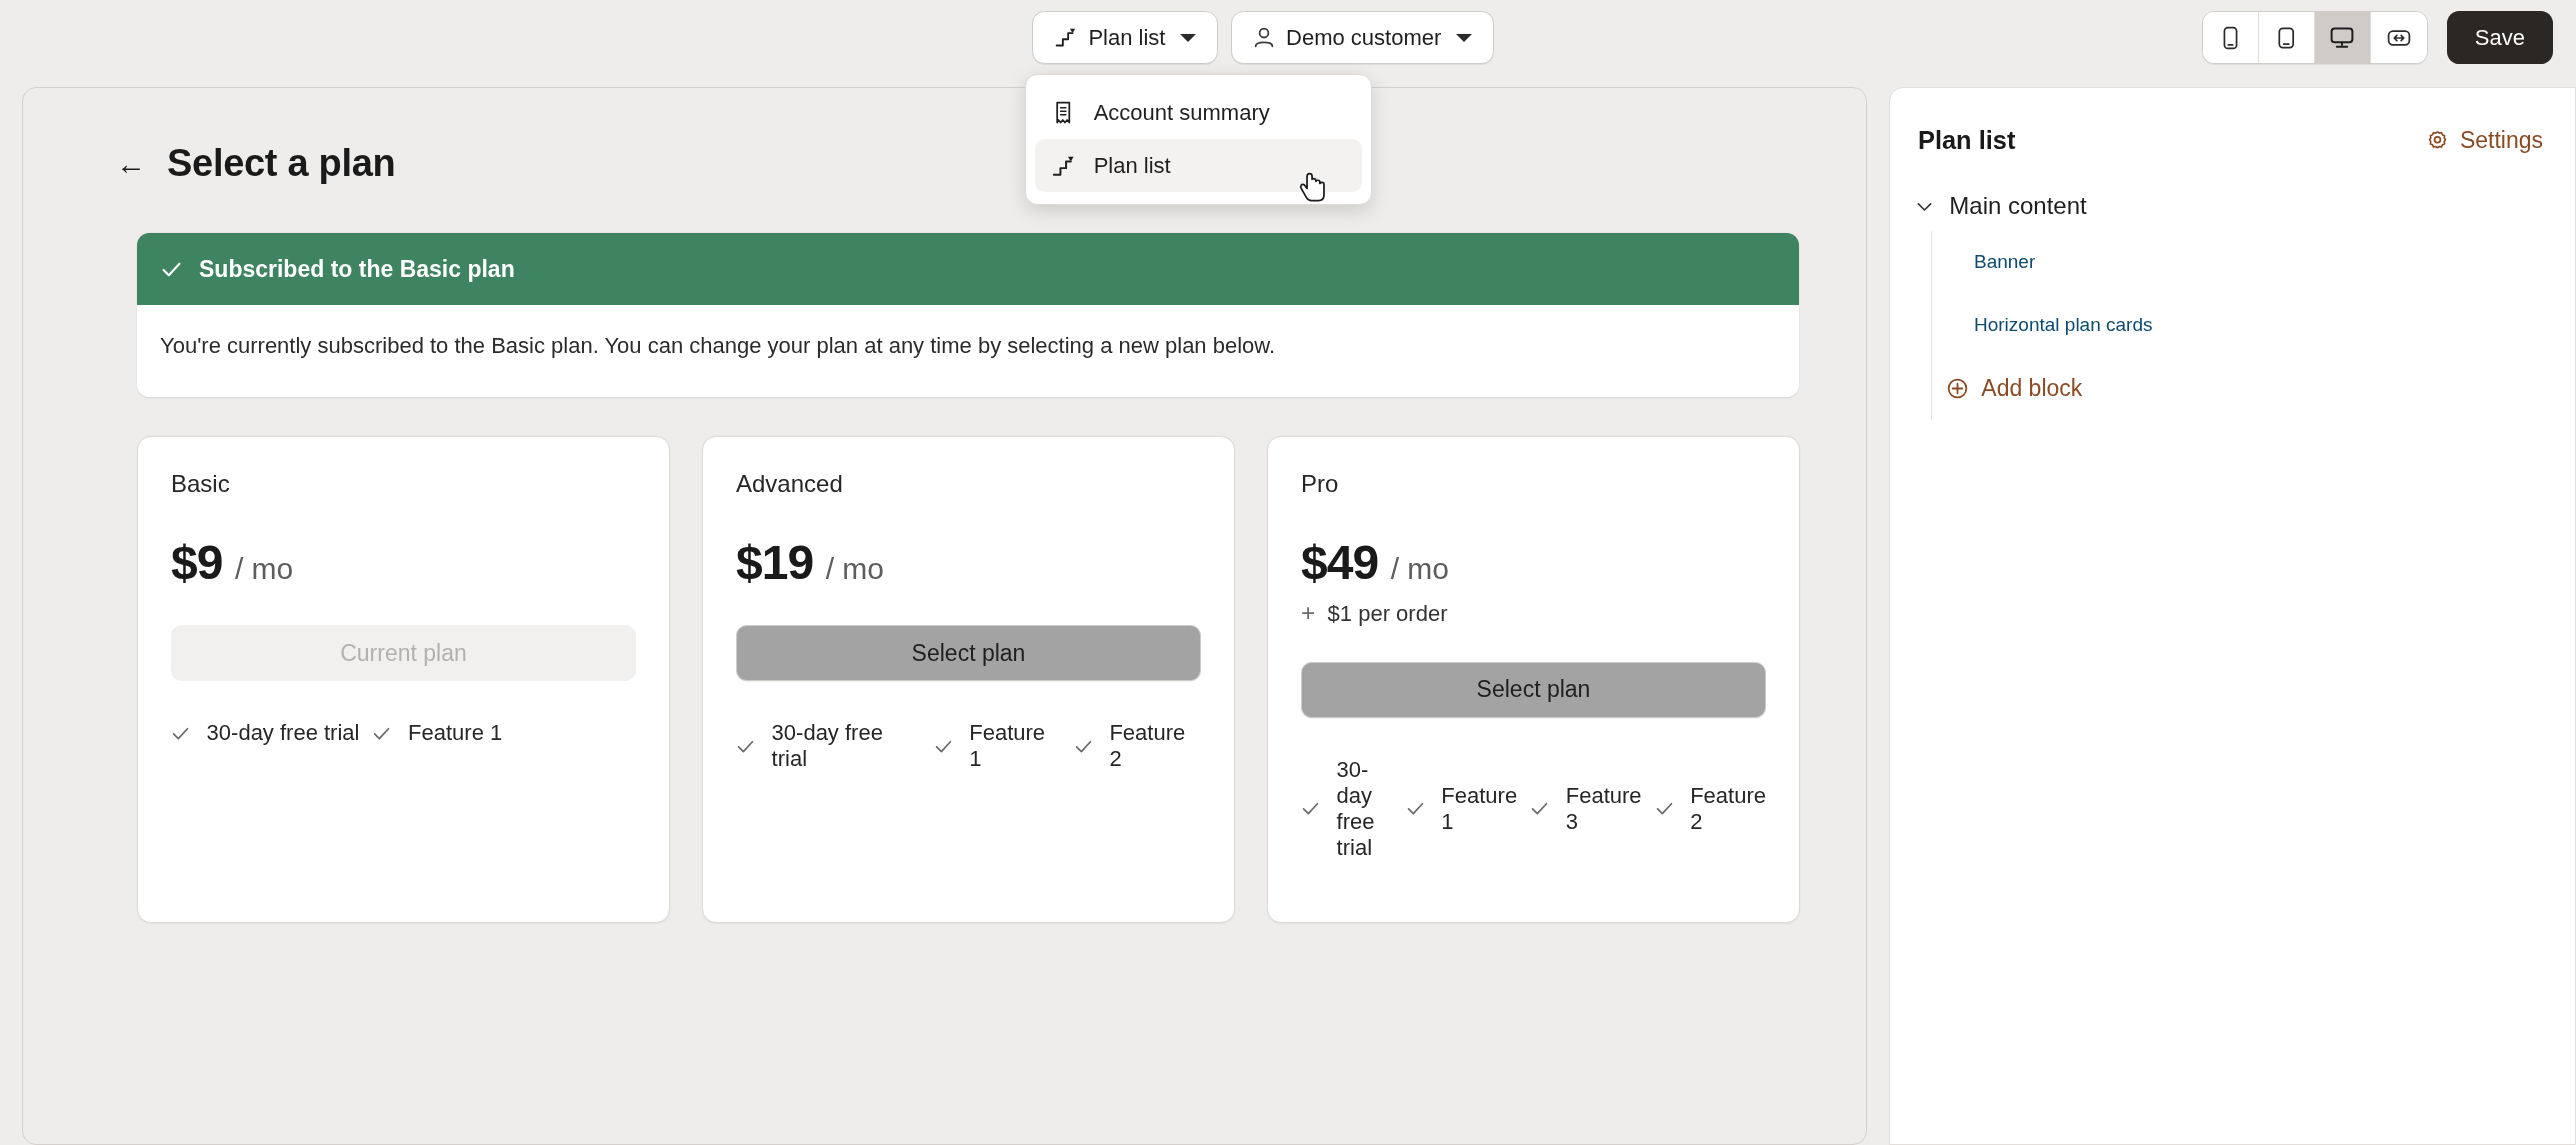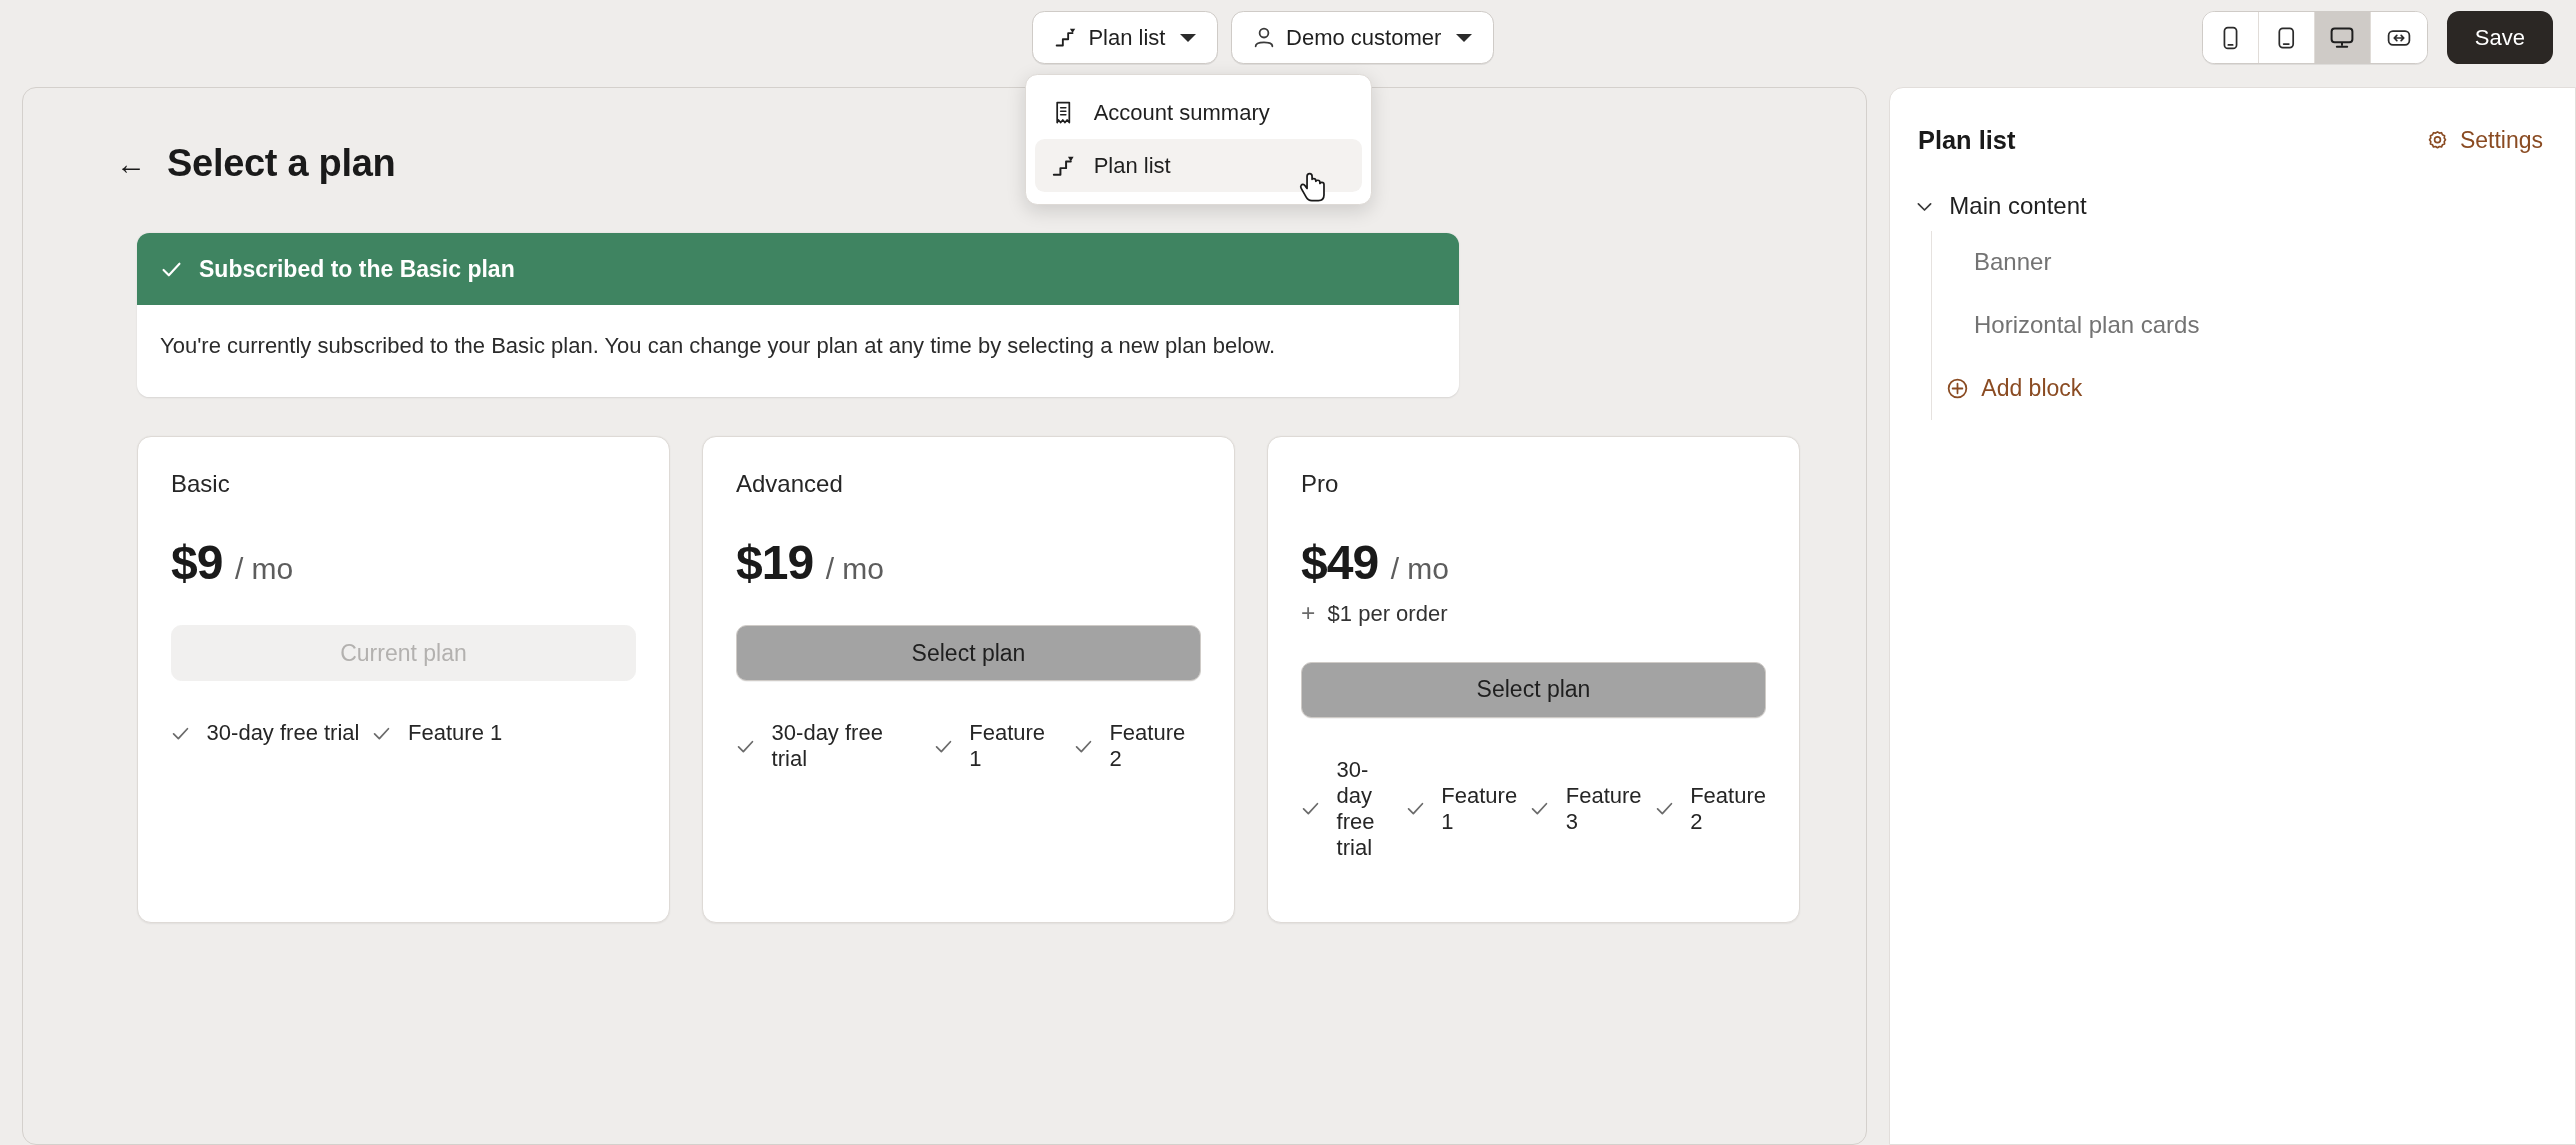--- a/index.html
+++ b/index.html
@@ -121,21 +121,21 @@
   }
   .page-head {
     display: flex; align-items: center; gap: 21px;
     margin: 54px 0 0 93px;
   }
   .page-title { font-size: 38px; font-weight: bold; color: #1a1a1a; letter-spacing: -0.3px; }
 
   
   .banner {
     margin: 48px 0 0 114px;
-    width: 1322px;
+    width: 1662px;
     border-radius: 12.3px;
     overflow: hidden;
     background: #fff;
     box-shadow: 0 0.9px 1.8px rgba(0,0,0,0.10);
   }
   .banner-head {
     background: #3f8461;
     color: #fff;
     height: 72px;
     display: flex; align-items: center; gap: 16px;
@@ -218,21 +218,21 @@
     padding-left: 5.3px; cursor: pointer;
   }
   .tree-children {
     margin-top: 10.5px;
     margin-left: 22px;
     border-left: 1.8px solid #e6e2df;
     padding-left: 42px;
     display: flex; flex-direction: column;
   }
   .tree-item {
-    font-size: 24px; color: #737373;
+    font-size: 19px; color: #0c4a6e;
     height: 63px; display: flex; align-items: center;
     cursor: pointer;
   }
   .add-block {
     display: flex; align-items: center; gap: 12.3px;
     font-size: 23px; color: #8a4b22;
     height: 63px; margin-left: -28px;
     cursor: pointer;
   }
 </style>

